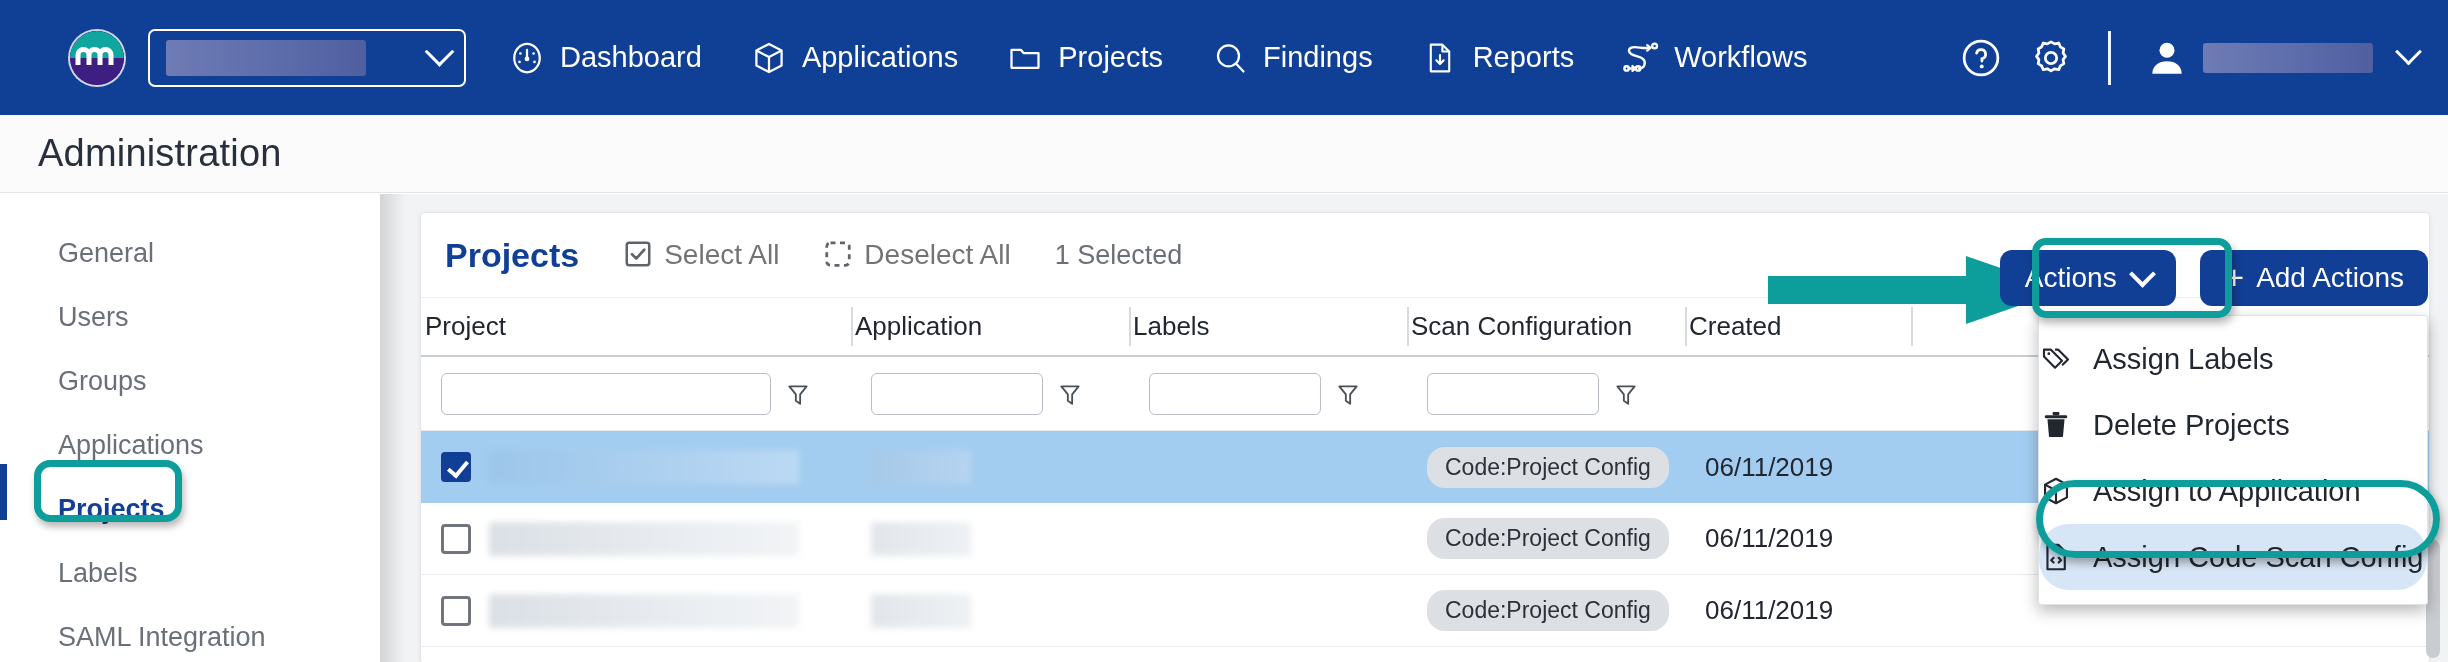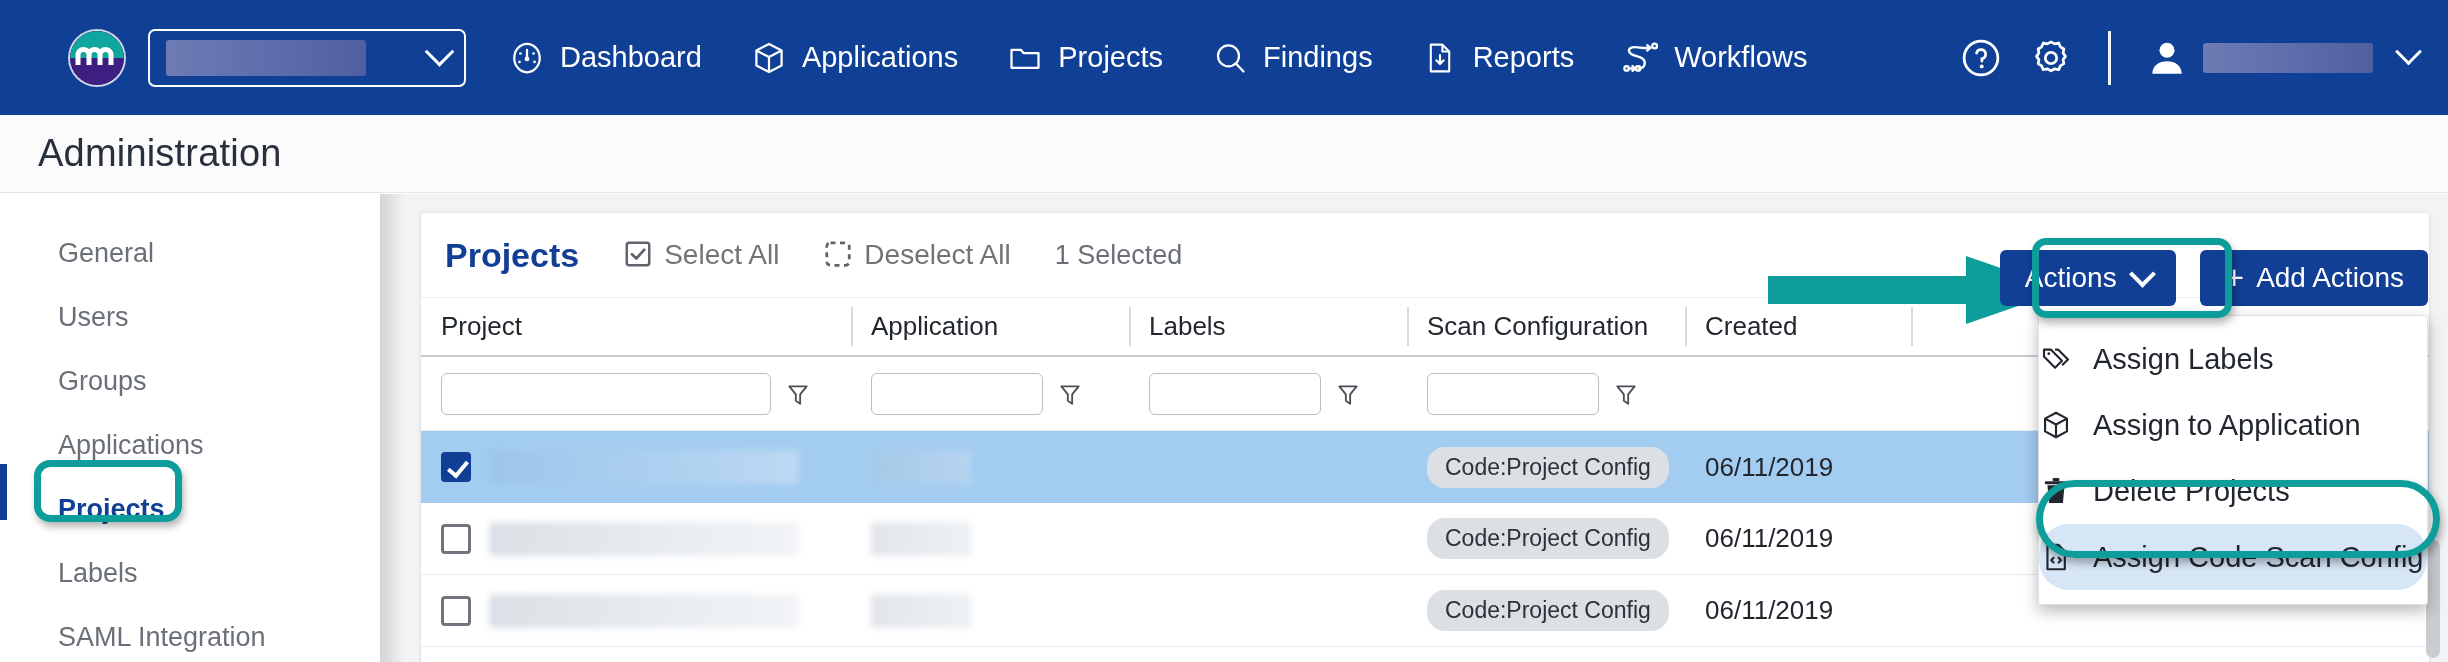--- a/index.html
+++ b/index.html
@@ -104,21 +104,21 @@
   .tb-act .tbicon{width:30px;height:30px;margin-right:11px;flex:0 0 auto;}
   .tb-count{font-size:27px;color:#6a6f78;}
 
   
   .thead{
     height:60px;display:flex;align-items:stretch;
     border-top:1px solid #eceef1;border-bottom:2px solid #c9ccd2;
     box-sizing:border-box;
   }
   .th{display:flex;align-items:center;font-size:26px;color:#22272f;
-      padding-left:20px;box-sizing:border-box;position:relative;}
+      padding-left:4px;box-sizing:border-box;position:relative;}
   .th+.th::before{content:"";position:absolute;left:0;top:9px;bottom:9px;width:2px;background:#d7dade;}
   .c1{width:430px;} .c2{width:278px;} .c3{width:278px;} .c4{width:278px;} .c5{width:226px;text-align:right;} .c6{flex:1;}
   .filtrow{height:74px;display:flex;align-items:center;border-bottom:1px solid #e9ebee;box-sizing:border-box;}
   .fcell{display:flex;align-items:center;padding-left:20px;box-sizing:border-box;}
   .finput{height:42px;border:1px solid #b9bec6;border-radius:6px;background:#fff;box-sizing:border-box;}
   .f1{width:330px;} .f2{width:172px;} .f3{width:172px;} .f4{width:172px;}
   .funnel{width:26px;height:26px;margin-left:14px;flex:0 0 auto;}
   .row{height:72px;display:flex;align-items:center;border-bottom:1px solid #e9ebee;box-sizing:border-box;}
   .row.sel{background:#a3cdf0;border-bottom:none;}
   .cell{display:flex;align-items:center;padding-left:20px;box-sizing:border-box;}
@@ -131,21 +131,21 @@
      background:linear-gradient(90deg,#dbe0e6,#e9edf1 60%,#f2f4f6);filter:blur(3px);}
   .row.sel .blur-name{background:linear-gradient(90deg,#9cc6ea,#aed1f0 60%,#bcd9f3);}
   .blur-app{height:34px;border-radius:2px;
      background:linear-gradient(90deg,#e2e6eb,#eef1f4);filter:blur(3px);}
   .row.sel .blur-app{background:linear-gradient(90deg,#a5c9e8,#b6d4f1);}
   .chip{background:#dcdfe3;color:#2b3039;font-size:23px;border-radius:18px;padding:7px 18px;white-space:nowrap;}
   .created{font-size:26px;color:#22272f;}
 
   
   .btnrow{position:absolute;right:20px;top:250px;display:flex;align-items:center;z-index:9;}
-  .btn{height:56px;border-radius:6px;background:#123f96;color:#fff;font-size:28px;
+  .btn{height:56px;border-radius:12px;background:#123f96;color:#fff;font-size:28px;
        display:flex;align-items:center;justify-content:center;cursor:pointer;box-sizing:border-box;}
   .btn-actions{width:176px;}
   .btn-actions .bchev{width:15px;height:15px;border-right:4px solid #fff;border-bottom:4px solid #fff;
        transform:rotate(45deg) translate(-3px,-3px);margin-left:16px;}
   .btn-add{padding:0 24px;margin-left:24px;}
   .plus{font-size:34px;margin-right:12px;line-height:0.8;}
   .actions-hl{
     position:absolute;right:216px;top:238px;width:200px;height:80px;
     border:7px solid #0d9e9b;border-radius:14px;box-sizing:border-box;
     box-shadow:2px 5px 8px rgba(0,0,0,.3);z-index:11;pointer-events:none;
@@ -486,38 +486,38 @@
         <path d="M3 10.2 V5 h5.2 l8.3 8.3 -5.2 5.2 Z"></path>
         <circle cx="6.6" cy="8" r="1.05" fill="#22272f" stroke="none"></circle>
         <path d="M11.3 5 h2.4 l7.3 7.3 -4.4 4.4"></path>
       </svg>
     </span>
     <span>Assign Labels</span>
   </div>
 
   <div class="dd-item">
     <span class="ddicon">
+      <svg width="32" height="32" viewBox="0 0 24 24" fill="#22272f">
+        <rect x="3.6" y="4.6" width="16.8" height="2.4" rx="1"></rect>
+        <rect x="9.4" y="2.2" width="5.2" height="2.4" rx="1"></rect>
+        <path d="M5.6 7.6 h12.8 l-1.2 13.4 H6.8 Z"></path>
+      </svg>
+    </span>
+    <span>Delete Projects</span>
+  </div>
+
+  <div class="dd-item">
+    <span class="ddicon">
       <svg width="32" height="32" viewBox="0 0 24 24" fill="none" stroke="#22272f" stroke-width="1.6" stroke-linejoin="round">
         <path d="M12 2.8 L20.2 7.2 L20.2 16.8 L12 21.2 L3.8 16.8 L3.8 7.2 Z"></path>
         <path d="M3.8 7.2 L12 11.6 L20.2 7.2"></path>
           <path d="M12 11.6 V21.2"></path>
       </svg>
     </span>
     <span>Assign to Application</span>
-  </div>
-
-  <div class="dd-item">
-    <span class="ddicon">
-      <svg width="32" height="32" viewBox="0 0 24 24" fill="#22272f">
-        <rect x="3.6" y="4.6" width="16.8" height="2.4" rx="1"></rect>
-        <rect x="9.4" y="2.2" width="5.2" height="2.4" rx="1"></rect>
-        <path d="M5.6 7.6 h12.8 l-1.2 13.4 H6.8 Z"></path>
-      </svg>
-    </span>
-    <span>Delete Projects</span>
   </div>
 
   <div class="dd-item hot">
     <span class="ddicon">
       <svg width="32" height="32" viewBox="0 0 24 24" fill="none" stroke="#22272f" stroke-width="1.6" stroke-linejoin="round">
         <path d="M5.6 2.8 h8.2 L18.6 7.6 V21.2 H5.6 Z"></path>
         <path d="M13.8 2.8 V7.6 H18.6"></path>
         <path d="M10.2 12.6 L8.4 14.4 L10.2 16.2 M14 12.6 L15.8 14.4 L14 16.2" stroke-linecap="round"></path>
       </svg>
     </span>

